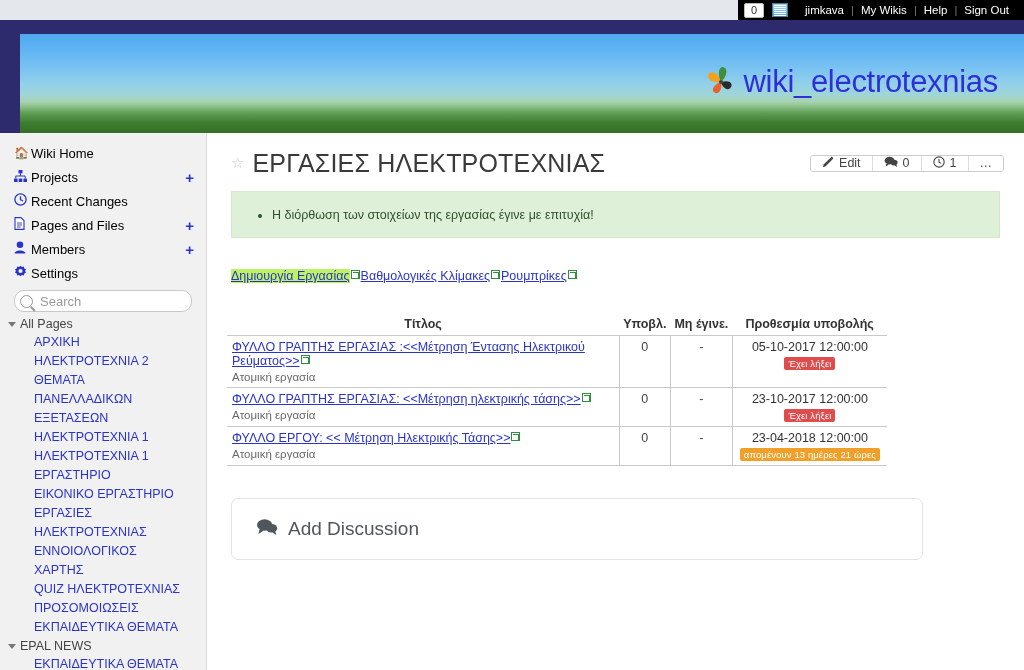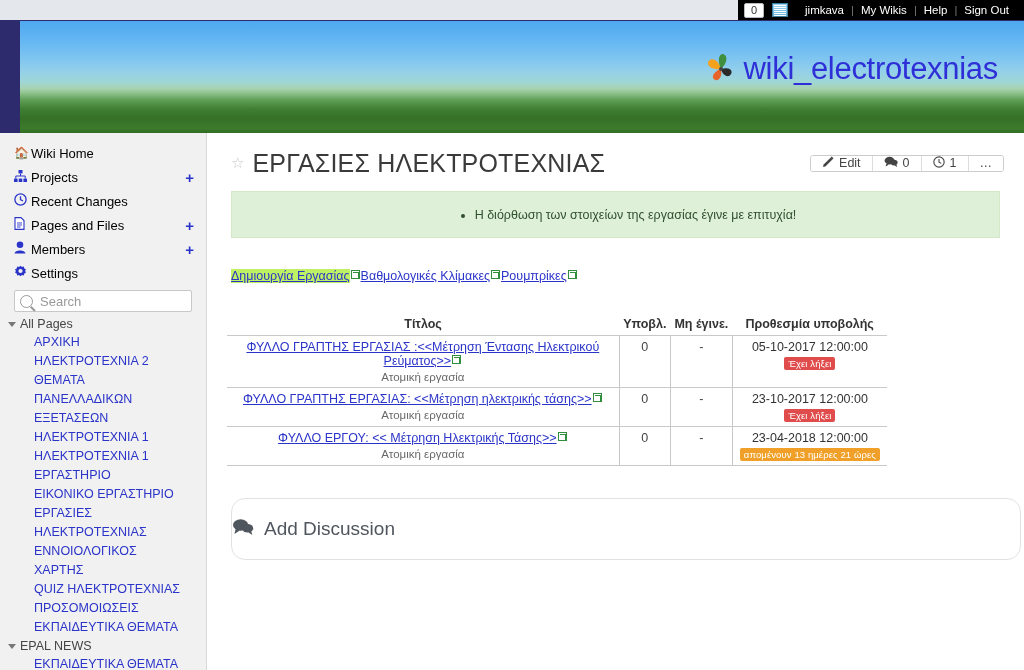--- a/index.html
+++ b/index.html
@@ -52,21 +52,21 @@
     padding: 0 7px; white-space: nowrap;
   }
   #topbar .sep { color: #777; font-size: 11px; }
 
   
   #bannerwrap {
     position: absolute; left: 0; top: 20px; width: 1024px; height: 113px;
     background: #2e2a6e;
   }
   #banner {
-    position: absolute; left: 20px; top: 1px; width: 1004px; height: 113px;
+    position: absolute; left: 20px; top: 14px; width: 1004px; height: 113px;
     background:
       linear-gradient(to bottom,
         #4fa8ef 0%, #5fb4f2 14%, #79c2f2 30%,
         #93d0ea 44%, #9fd6d6 54%, #a8d2b0 60%,
         #8cc28a 64%, #5f9e55 70%, #3f7f33 78%,
         #357026 86%, #3c7a2c 95%, #2f6a22 100%);
     overflow: hidden;
   }
   #logo {
     position: absolute; right: 26px; top: 30px;
@@ -101,21 +101,21 @@
   }
   #sidebar .navrow .lbl {
     flex: 1; font-size: 13px; color: #000000; white-space: nowrap;
   }
   #sidebar .navrow .plus {
     color: #2b34c9; font-weight: bold; font-size: 15px; line-height: 1;
   }
   #searchwrap { padding: 5px 12px 3px 14px; }
   #searchbox {
     width: 178px; height: 22px;
-    border: 1px solid #c8c8c8; background: #fff; border-radius: 2px;
+    border: 1px solid #c8c8c8; background: #fff; border-radius: 10px;
     display: flex; align-items: center; padding-left: 5px;
   }
   #searchbox .mag {
     width: 13px; height: 13px; border: 1.6px solid #9a9a9a;
     border-radius: 50%; position: relative; margin-right: 5px;
     flex: 0 0 13px;
   }
   #searchbox .mag::after {
     content: ""; position: absolute; right: -4px; bottom: -3px;
     width: 6px; height: 1.6px; background: #9a9a9a;
@@ -169,21 +169,20 @@
     font-size: 12.5px; color: #444; background: #fff;
   }
   #toolbar .tb:first-child { border-left: 0; }
   .pencil { font-size: 11px; transform: rotate(0deg); }
 
   #notice {
     margin: 6px 4px 0 4px;
     background: #dff0d8; border: 1px solid #d3e8c8;
     height: 47px; display: flex; align-items: center;
     padding-left: 26px;
-    justify-content: center;
   }
   #notice li { font-size: 12.5px; color: #2f4f2f; }
 
   #linksrow {
     margin: 31px 4px 0 4px; font-size: 12.5px;
   }
   #linksrow a {
     color: #2b34c9; text-decoration: underline;
   }
   #linksrow .hl { background: #bef264; }
@@ -207,38 +206,38 @@
     padding: 0 4px 4px 4px; text-align: center;
     border-bottom: 1px solid #c9c9c9;
     white-space: nowrap;
   }
   table.assign th.tt { text-align: center; }
   table.assign td {
     border-bottom: 1px solid #c9c9c9;
     border-left: 1px solid #c9c9c9;
     padding: 4px 5px; vertical-align: top;
   }
-  table.assign td.c1 { border-left: 0; width: 420px; text-align: center; }
+  table.assign td.c1 { border-left: 0; width: 420px; }
   table.assign td.num { text-align: center; width: 42px; color: #444; }
   table.assign td.due { text-align: center; width: 155px; color: #333; }
   table.assign a.tlink { color: #2b34c9; text-decoration: underline; }
   table.assign .sub { color: #6a6a6a; font-size: 11.5px; padding-top: 3px; }
   .badge {
     display: inline-block; margin-top: 3px;
     font-size: 9.5px; color: #fff; padding: 1px 4px;
     border-radius: 2px; white-space: nowrap; letter-spacing: 0.1px;
   }
   .badge.expired { background: #e04b4b; }
   .badge.remain  { background: #f0a028; }
 
   
   #disc {
-    margin: 32px 4px 0 4px; width: 790px; height: 62px;
-    border: 1px solid #e2e2e2; border-radius: 14px;
-    display: flex; align-items: center; 
+    margin: 32px 4px 0 4px; width: 692px; height: 62px;
+    border: 1px solid #e2e2e2; border-radius: 7px;
+    display: flex; align-items: center; padding-left: 24px;
   }
   #disc .dicon {
     font-size: 19px; color: #50565e; margin-right: 10px;
   }
   #disc .dlbl { font-size: 19px; color: #50565e; }
 </style>
 </head>
 <body>
 
 <div id="topstrip"></div>

